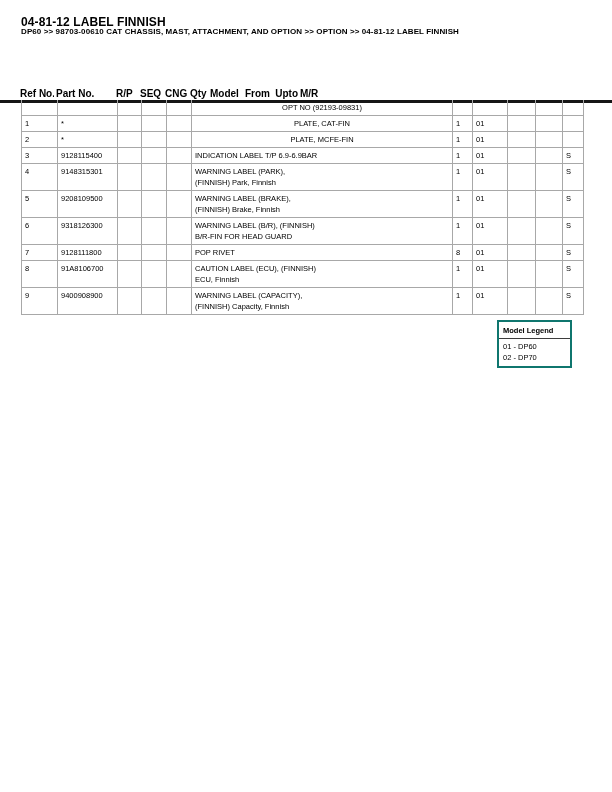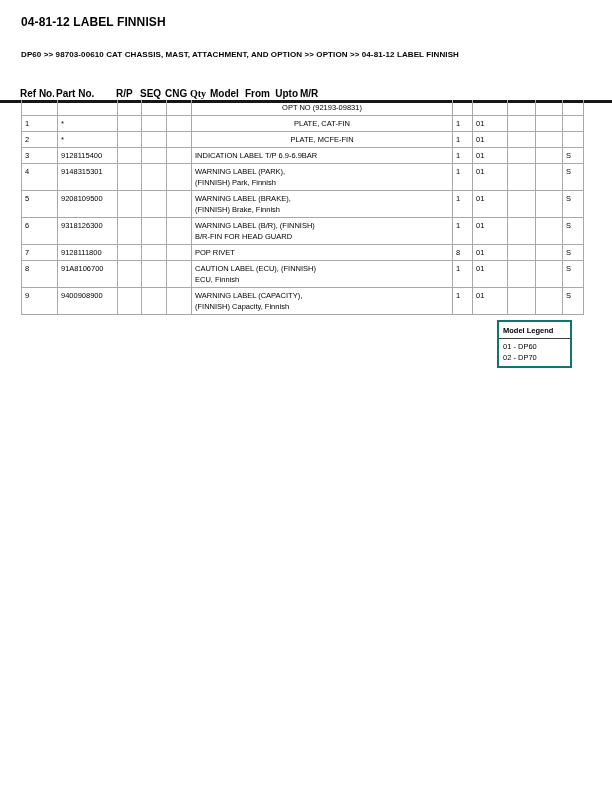--- a/index.html
+++ b/index.html
@@ -11,36 +11,36 @@
     position: relative;
     overflow: hidden;
   }
   .page { position: absolute; inset: 0; }
 
   .title {
     position: absolute; left: 21px; top: 15px;
     font-size: 12px; font-weight: bold; letter-spacing: 0.1px;
   }
   .breadcrumb {
-    position: absolute; left: 21px; top: 50px;
+    position: absolute; left: 21px; top: 27px;
     font-size: 8px; font-weight: bold; letter-spacing: 0.1px;
   }
 
   .header-row {
     position: absolute; left: 18px; top: 88px; width: 562px;
     display: flex; font-size: 10px; font-weight: bold;
   }
   .header-row .hc { padding-left: 2px; overflow: hidden; white-space: nowrap; }
   .w-ref  { width: 36px; }
   .w-part { width: 60px; }
   .w-rp   { width: 24px; }
   .w-seq  { width: 25px; }
   .w-cng  { width: 25px; }
   .w-desc { width: 261px; }
-  .w-qty  { width: 20px; font-family: Liberation Serif, serif; }
+  .w-qty  { width: 20px; }
   .w-model{ width: 35px; }
   .w-from { width: 28px; }
   .w-upto { width: 27px; text-align: right; }
   .w-mr   { width: 21px; }
 
   .thick-rule {
     position: absolute; left: 0; top: 100px;
     width: 612px; height: 3px; background: #161616;
   }
 

